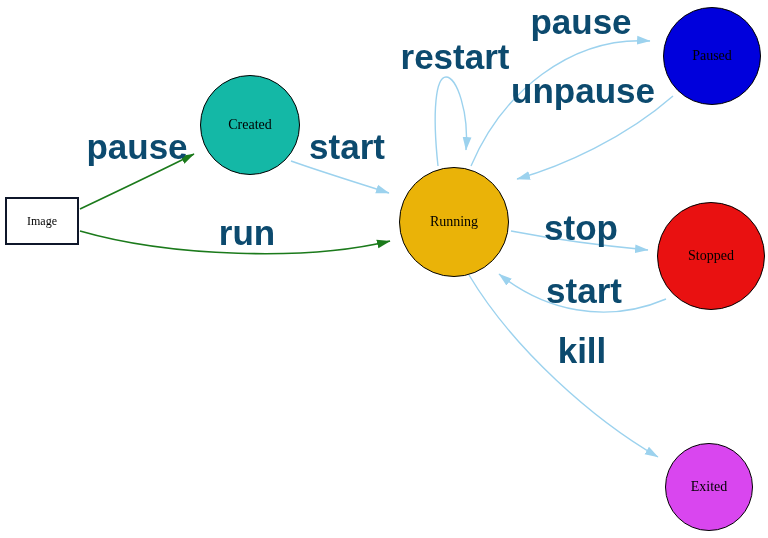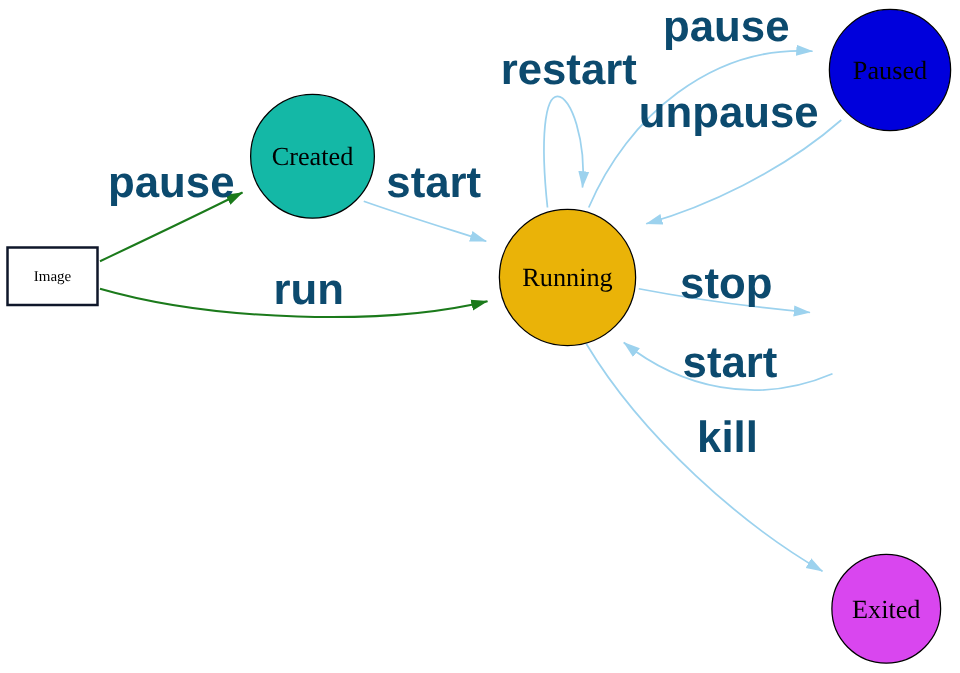--- a/index.html
+++ b/index.html
@@ -9,21 +9,21 @@
     background:#ffffff;
     font-family:"Liberation Serif", serif;
     overflow:hidden;
   }
   #edges{position:absolute;left:0;top:0;width:768px;height:538px;}
   .node{
     position:absolute;
     display:flex;align-items:center;justify-content:center;
     text-align:center;
     color:#000000;
-    font-size:21px;
+    font-size:14px;
     box-sizing:border-box;
   }
   .circle{
     border:1.6px solid #000000;
     border-radius:50%;
   }
   .rect{
     border:2px solid #0f172a;
     background:#ffffff;
     font-size:12px;
@@ -74,20 +74,23 @@
   </div>
 
   <div class="node circle" style="left: 399px; top: 167px; width: 110px; height: 110px; background: #eab308;">
     <span>Running</span>
   </div>
 
   <div class="node circle" style="left: 663px; top: 7px; width: 98px; height: 98px; background: rgb(0, 0, 220);">
     <span>Paused</span>
   </div>
 
+  <div class="node circle" style="left: 657px; top: 202px; width: 108px; height: 108px; background: rgb(233, 17, 17);">
+    <span>Stopped</span>
+  </div>
 
   <div class="node circle" style="left: 665px; top: 443px; width: 88px; height: 88px; background: #d946ef;">
     <span>Exited</span>
   </div>
 
   <div class="edge-label" style="left:137px;top:146px;">pause</div>
   <div class="edge-label" style="left:247px;top:232px;">run</div>
   <div class="edge-label" style="left:347px;top:146px;">start</div>
   <div class="edge-label" style="left:455px;top:56px;">restart</div>
   <div class="edge-label" style="left:581px;top:21px;">pause</div>

